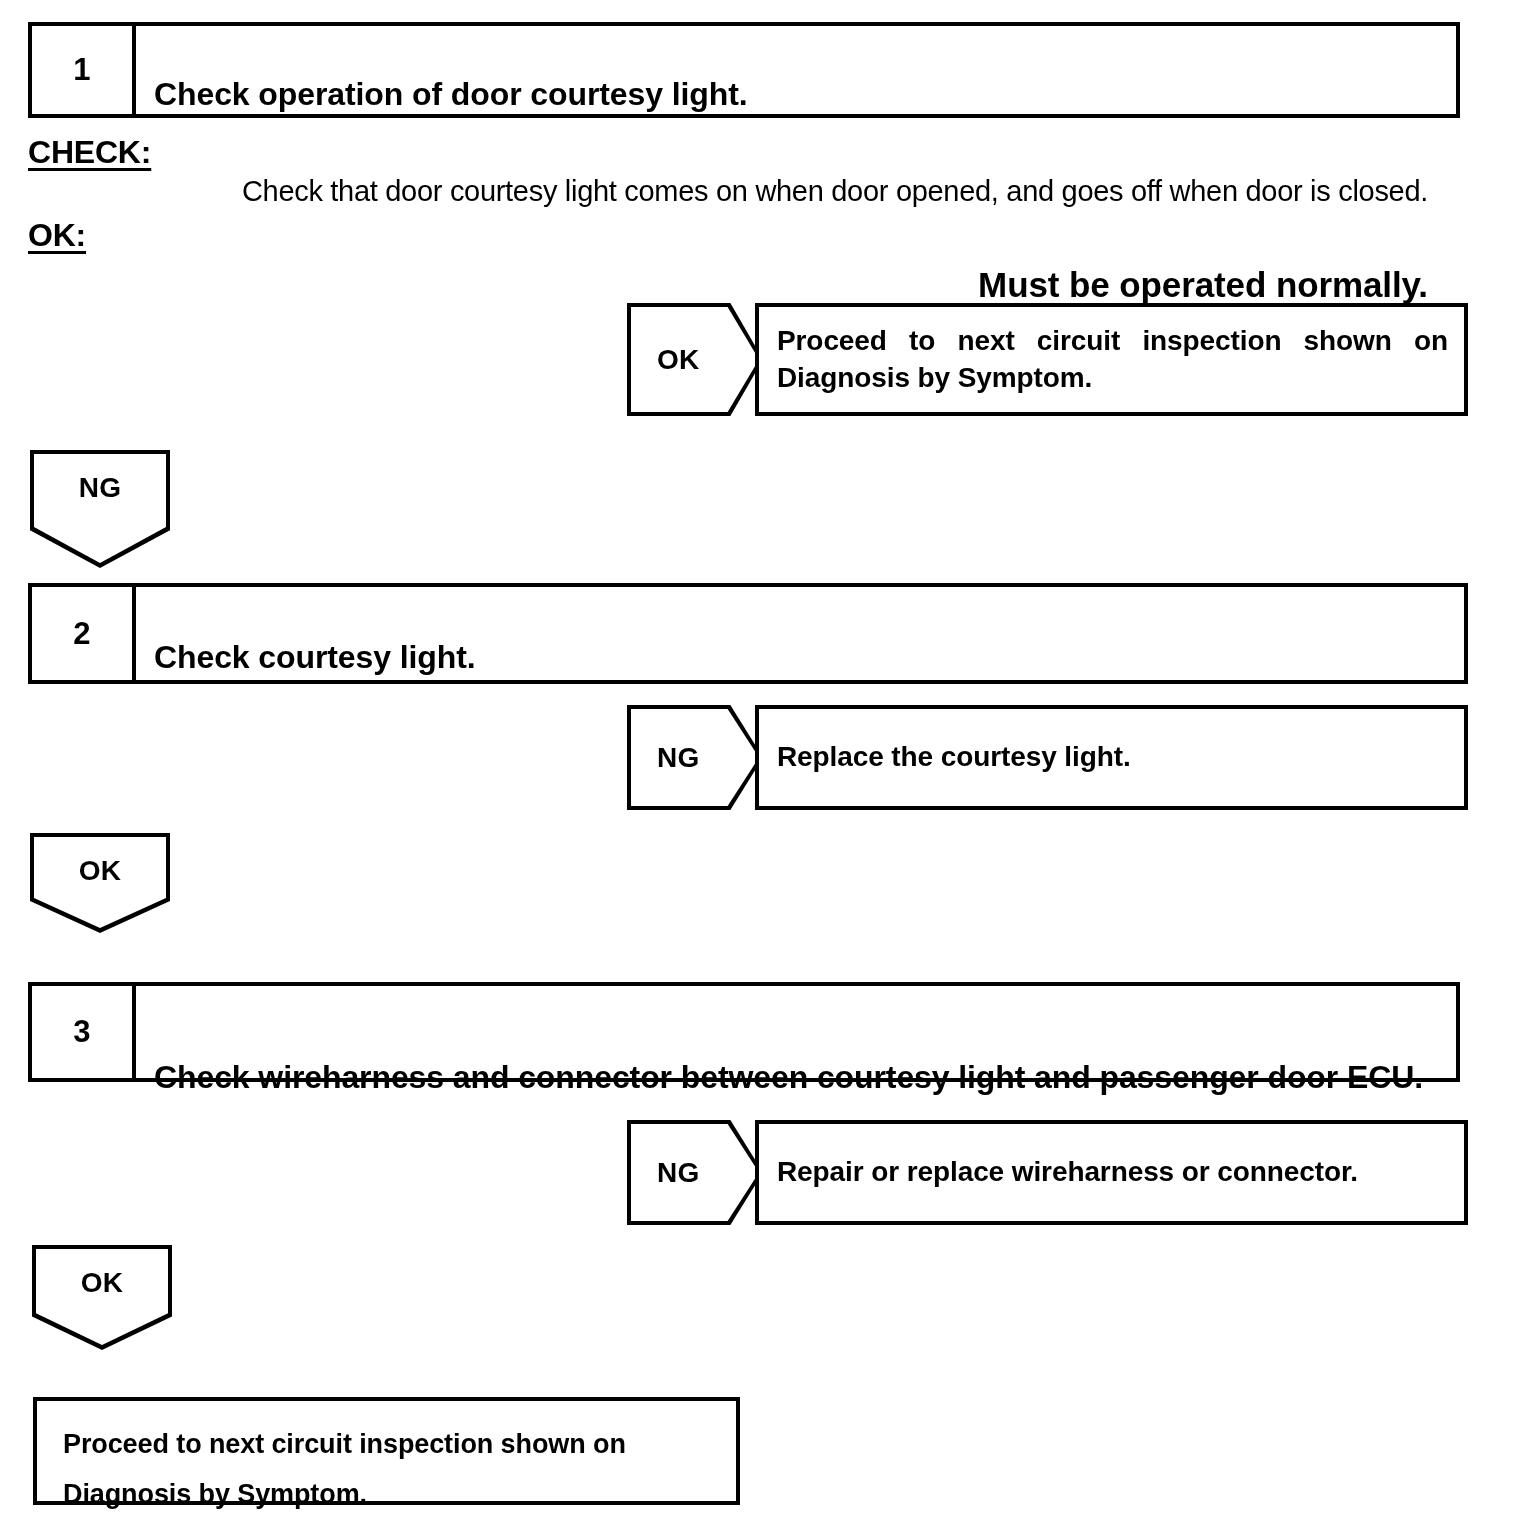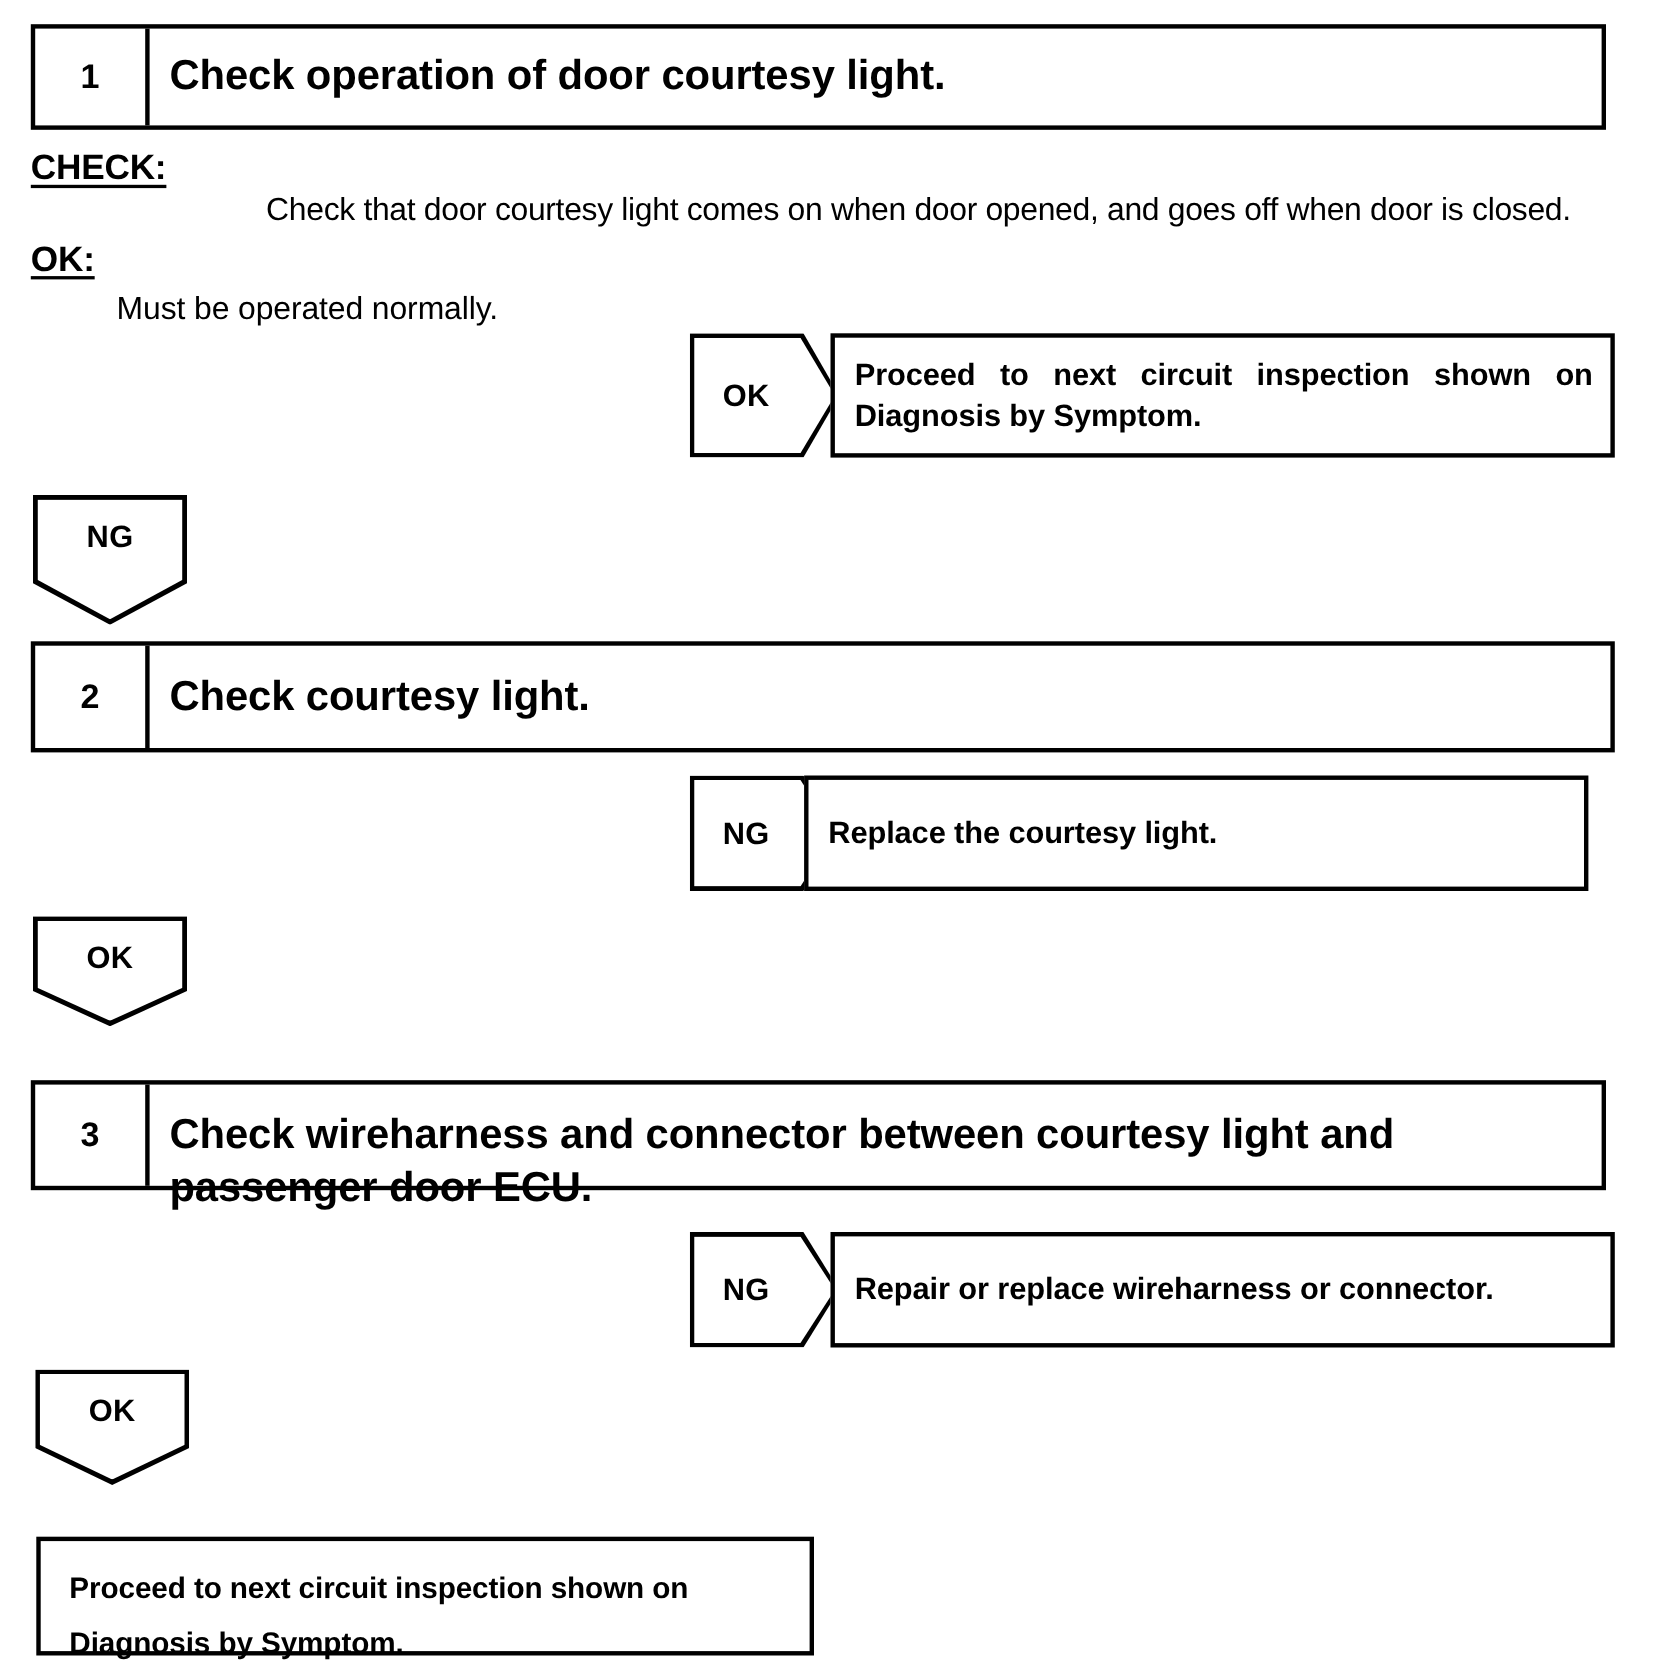--- a/index.html
+++ b/index.html
@@ -45,24 +45,25 @@
     font-size: 31px;
     font-weight: bold;
     letter-spacing: 0.5px;
   }
   .step-text {
     flex: 1 1 auto;
     display: flex;
     align-items: center;
     padding-left: 18px;
     padding-right: 14px;
-    font-size: 38px;
+    font-size: 32px;
     font-weight: bold;
     line-height: 1.26;
     letter-spacing: -0.1px;
+    margin-top: 48px;
   }
 
   
   .result-box {
     position: absolute;
     border: 4px solid #000;
     box-sizing: border-box;
     background: #fff;
     display: flex;
     align-items: center;
@@ -168,24 +169,25 @@
     display: inline-block;
   }
   .body-line {
     font-size: 29px;
     font-weight: normal;
     letter-spacing: -0.3px;
     white-space: nowrap;
     text-align: right;
   }
   .bold-indent {
-    font-size: 29px;
-    font-weight: normal;
+    font-size: 35px;
+    font-weight: bold;
     padding-left: 78px;
     letter-spacing: -0.1px;
+    text-align: right;
   }
   .row-gap-a { margin-top: 4px; }
   .row-gap-b { margin-top: 9px; }
   .row-gap-c { margin-top: 11px; }
 </style>
 </head>
 <body>
 
 <div class="canvas">
 
@@ -223,21 +225,21 @@
   <div class="step-box" style="left:28px; top:583px; width:1440px; height:101px;">
     <div class="step-num">2</div>
     <div class="step-text">Check courtesy light.</div>
   </div>
 
   <div class="arrow-right" style="left:627px; top:705px; width:136px; height:105px;">
     <div class="inner">
       <span class="lbl">NG</span>
     </div>
   </div>
-  <div class="result-box" style="left:731px; top:705px; width:713px; height:105px;">
+  <div class="result-box" style="left:755px; top:705px; width:713px; height:105px;">
     <span>Replace the courtesy light.</span>
   </div>
 
   <div class="arrow-down" style="left:30px; top:833px; width:140px; height:100px;">
     <div class="inner"></div>
     <span class="lbl">OK</span>
   </div>
 
   <div class="step-box" style="left:28px; top:982px; width:1432px; height:100px;">
     <div class="step-num">3</div>

